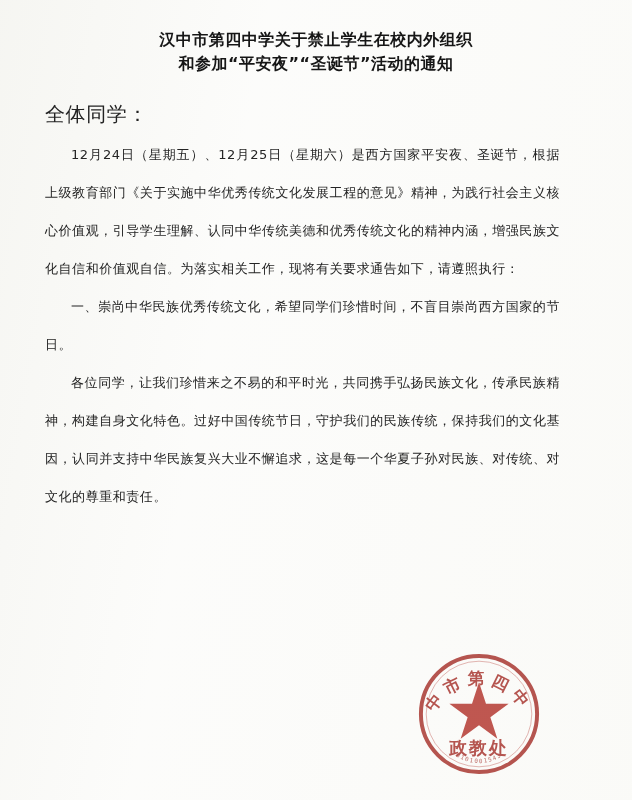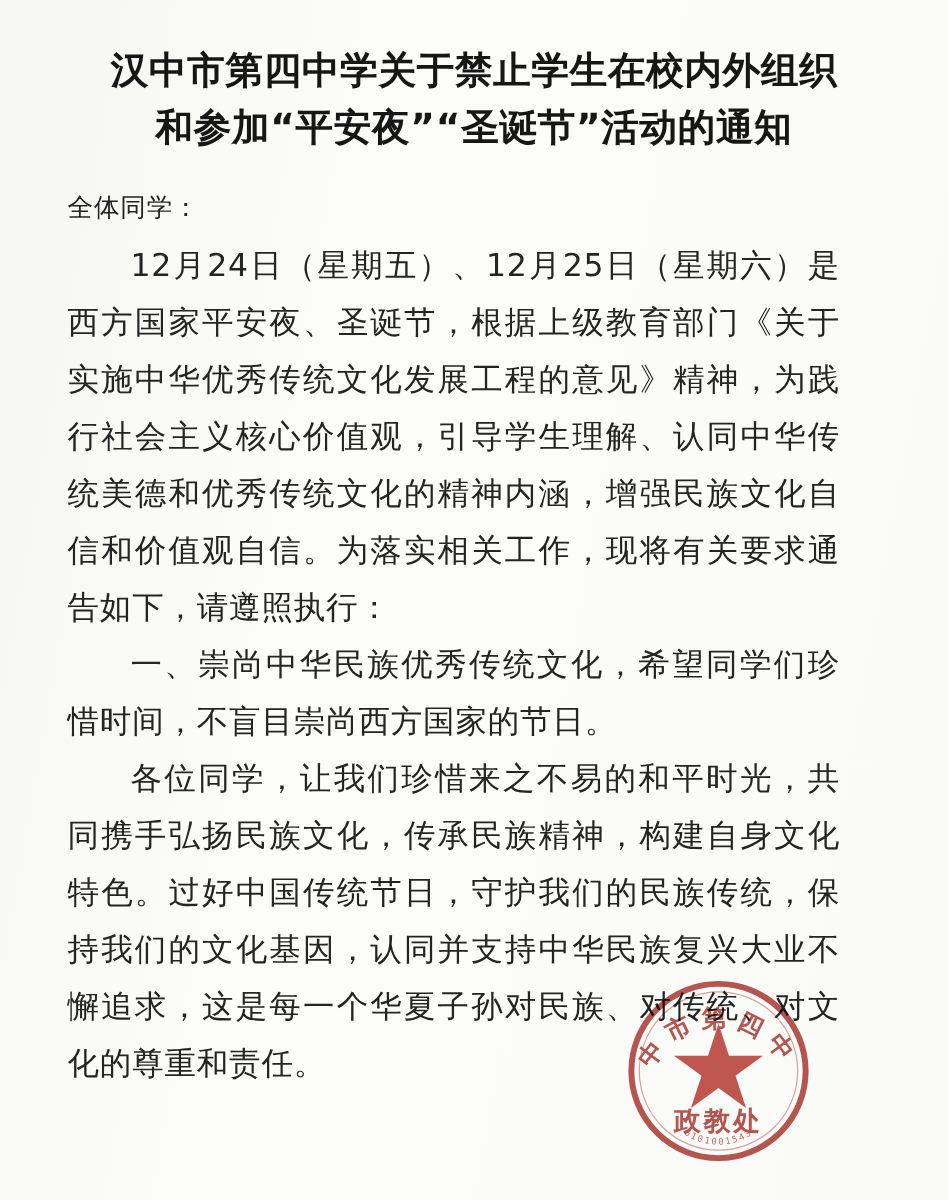--- a/index.html
+++ b/index.html
@@ -29,45 +29,45 @@
   .layer {
     position: relative;
     z-index: 2;
   }
 
   
   .doc-title {
     margin: 0;
     padding: 28px 40px 0 40px;
     text-align: center;
-    font-size: 25px;
+    font-size: 16px;
     font-weight: bold;
     line-height: 1.52;
     letter-spacing: 0.5px;
     color: #161616;
   }
   .title-line {
     display: block;
     white-space: nowrap;
   }
 
   
   .body-block {
     padding: 22px 72px 0 45px;
   }
   .salutation {
-    font-size: 17px;
+    font-size: 20px;
     line-height: 1.55;
     margin: 0 0 6px 0;
     letter-spacing: 0.6px;
     color: #232323;
   }
   p.para {
     margin: 0;
-    font-size: 21px;
+    font-size: 13px;
     line-height: 38px;
     text-align: justify;
     text-justify: inter-ideograph;
     text-indent: 2em;
     letter-spacing: 0.55px;
     color: #242424;
   }
   p.para + p.para {
     margin-top: 0;
   }

